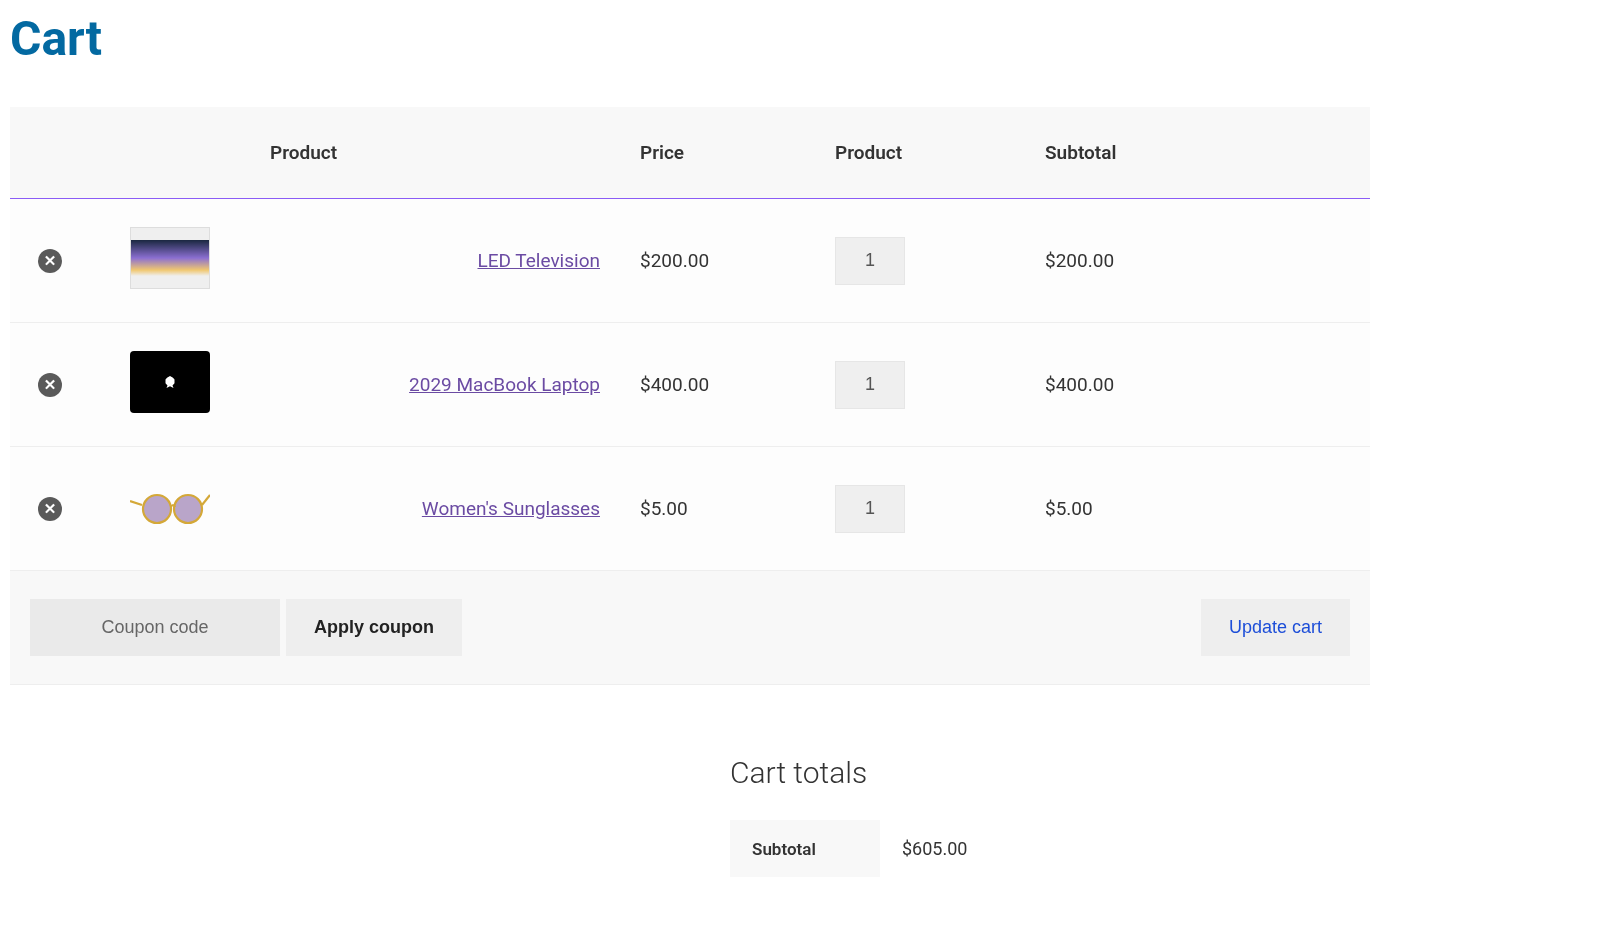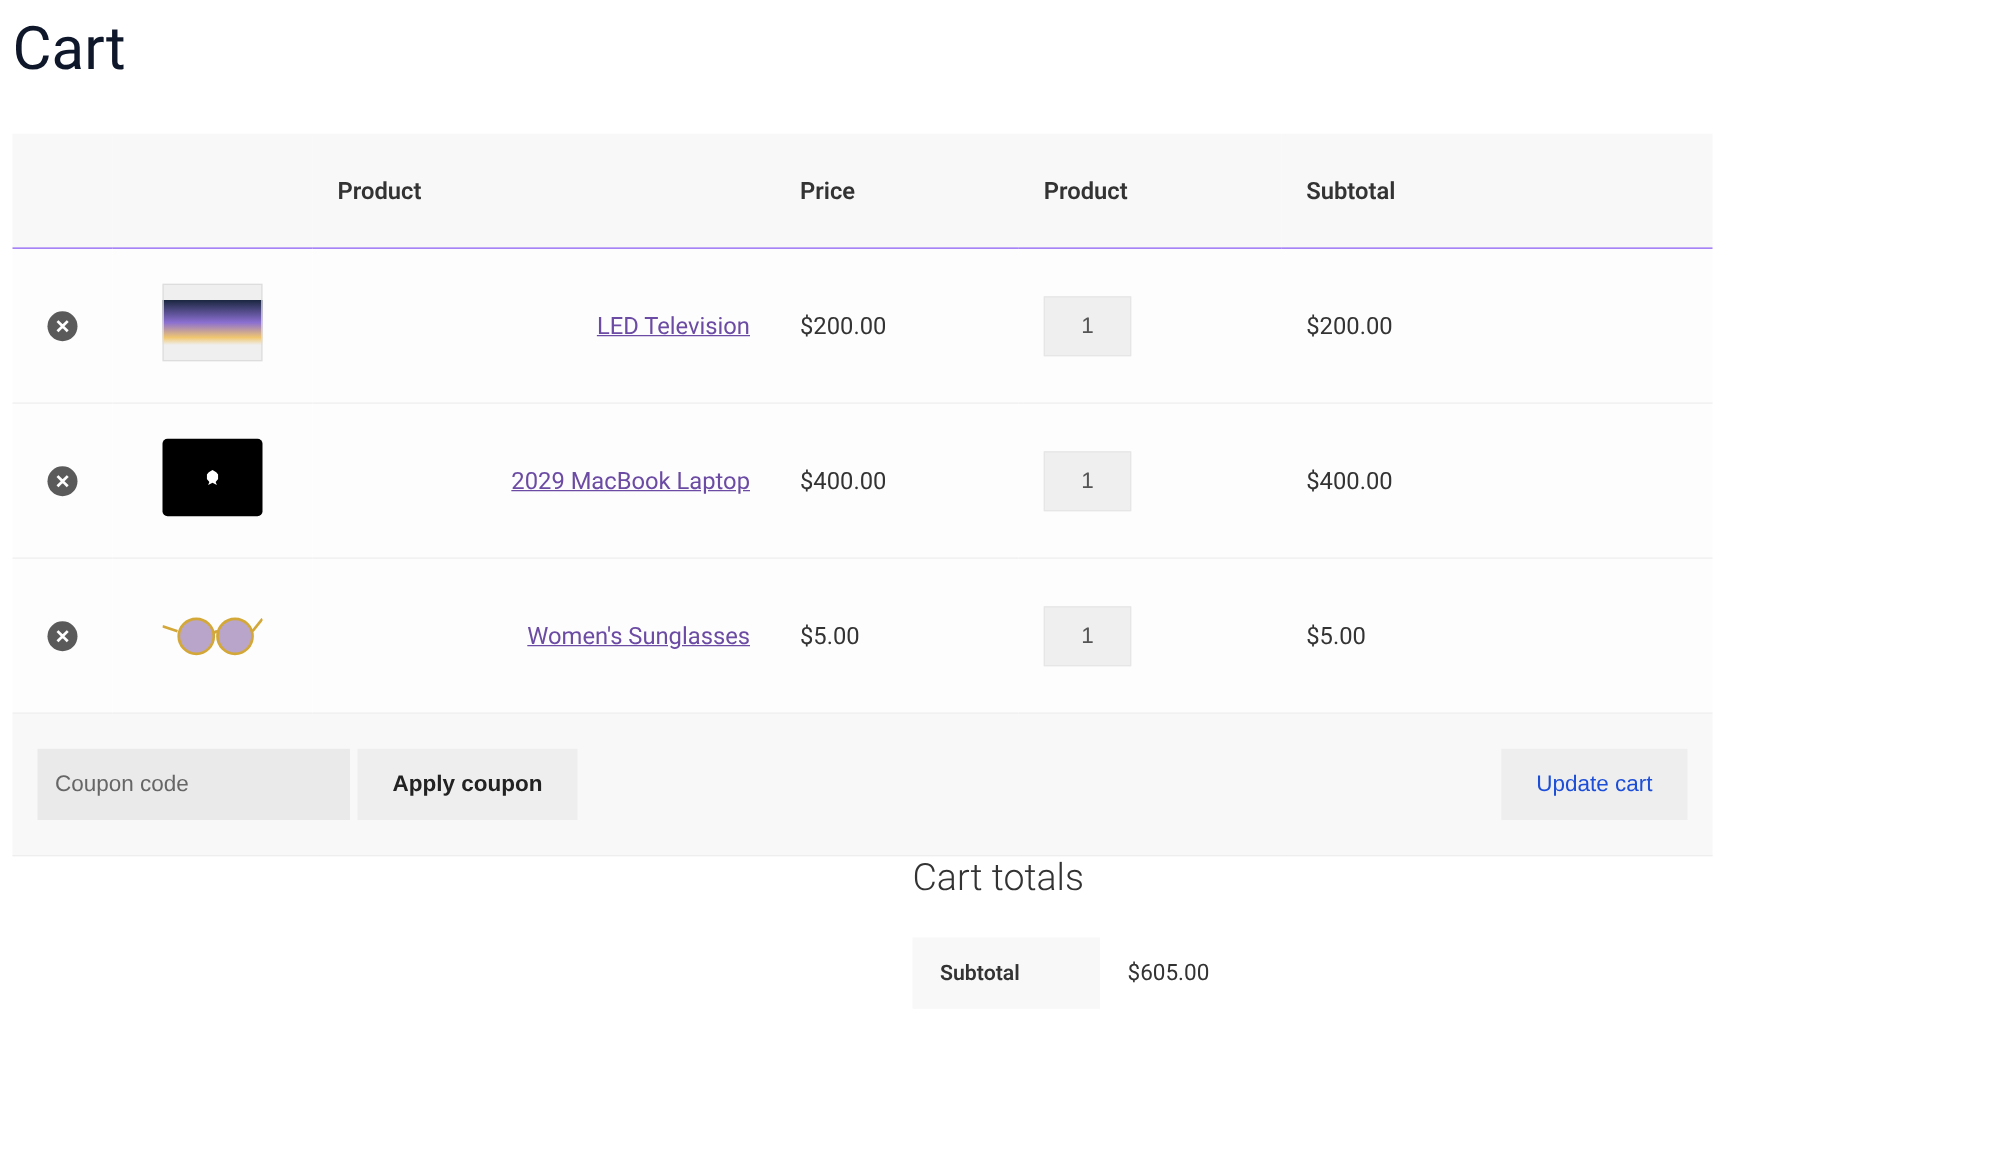--- a/index.html
+++ b/index.html
@@ -7,22 +7,22 @@
       font-family: -apple-system, BlinkMacSystemFont, "Segoe UI", Roboto, "Helvetica Neue", Arial, sans-serif;
       background: #fff;
       color: #333;
       padding: 10px;
     }
     .container {
       max-width: 1360px;
     }
     h1.page-title {
       font-size: 48px;
-      font-weight: 400;
-      color: #0f172a;
+      font-weight: 700;
+      color: #0369a1;
       margin-bottom: 40px;
     }
     table.cart-table {
       width: 100%;
       border-collapse: collapse;
       position: relative;
     }
     table.cart-table thead tr {
       background: #f8f8f8;
     }
@@ -97,20 +97,21 @@
       display: flex;
       align-items: stretch;
     }
     .coupon-input {
       width: 250px;
       padding: 7px 14px;
       background: #eaeaea;
       border: none;
       font-size: 18px;
       color: #666;
+      text-align: center;
     }
     .coupon-input::placeholder { color: #666; }
     .apply-btn {
       padding: 18px 28px;
       background: #eee;
       border: none;
       font-size: 18px;
       font-weight: 600;
       color: #222;
       cursor: pointer;
@@ -122,20 +123,21 @@
       background: #eee;
       border: none;
       font-size: 18px;
       font-weight: 400;
       color: #1d4ed8;
       cursor: pointer;
     }
     .totals-wrap {
       float: right;
       width: 640px;
+      margin-top: 70px;
     }
     .totals-title {
       font-size: 30px;
       font-weight: 300;
       color: #333;
       margin-bottom: 30px;
     }
     .totals-table {
       width: 100%;
       border-collapse: collapse;

